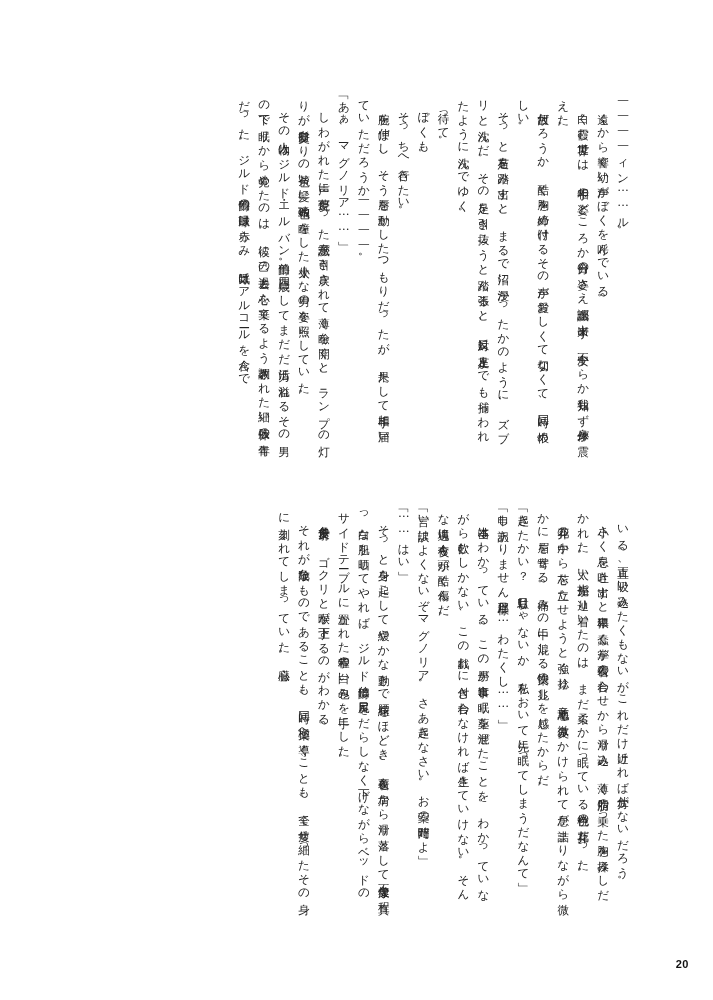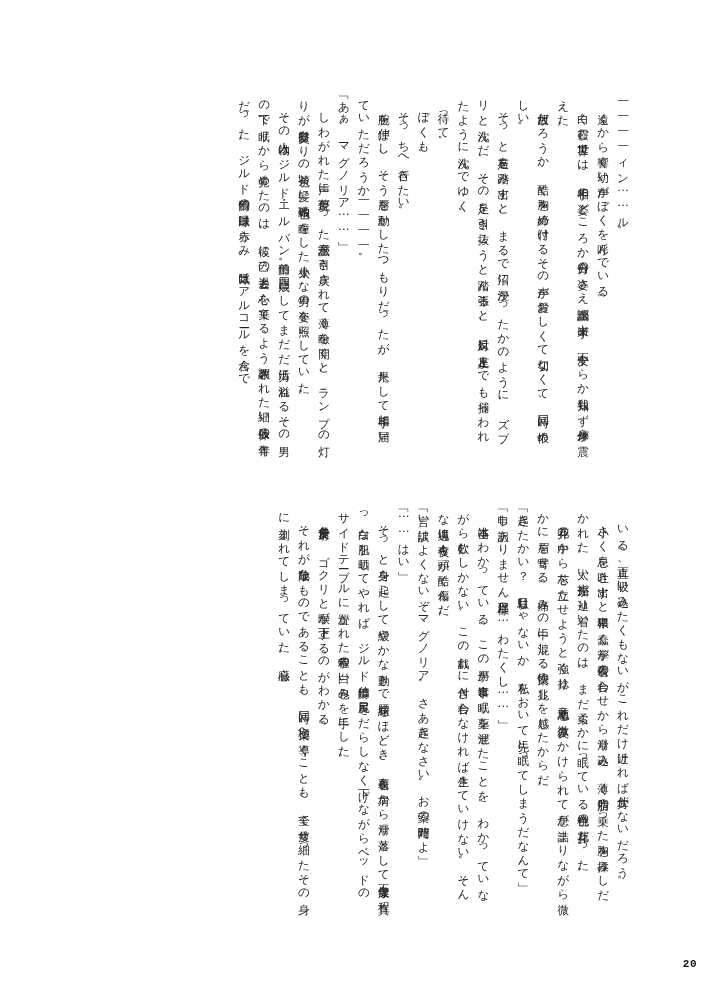--- a/index.html
+++ b/index.html
@@ -57,23 +57,23 @@
     text-indent: 1em;
   }
 
   .vblock p.noindent {
     text-indent: 0;
   }
 
   
   #page-number {
     position: absolute;
-    right: 16px;
+    right: 24px;
     bottom: 30px;
-    font-family: Liberation Mono, monospace;
+    font-family: Liberation Sans, sans-serif;
     font-size: 11px;
     font-weight: 700;
     color: #111111;
     letter-spacing: 0.5px;
   }
 </style>
 </head>
 <body>
 
 <div class="page">

